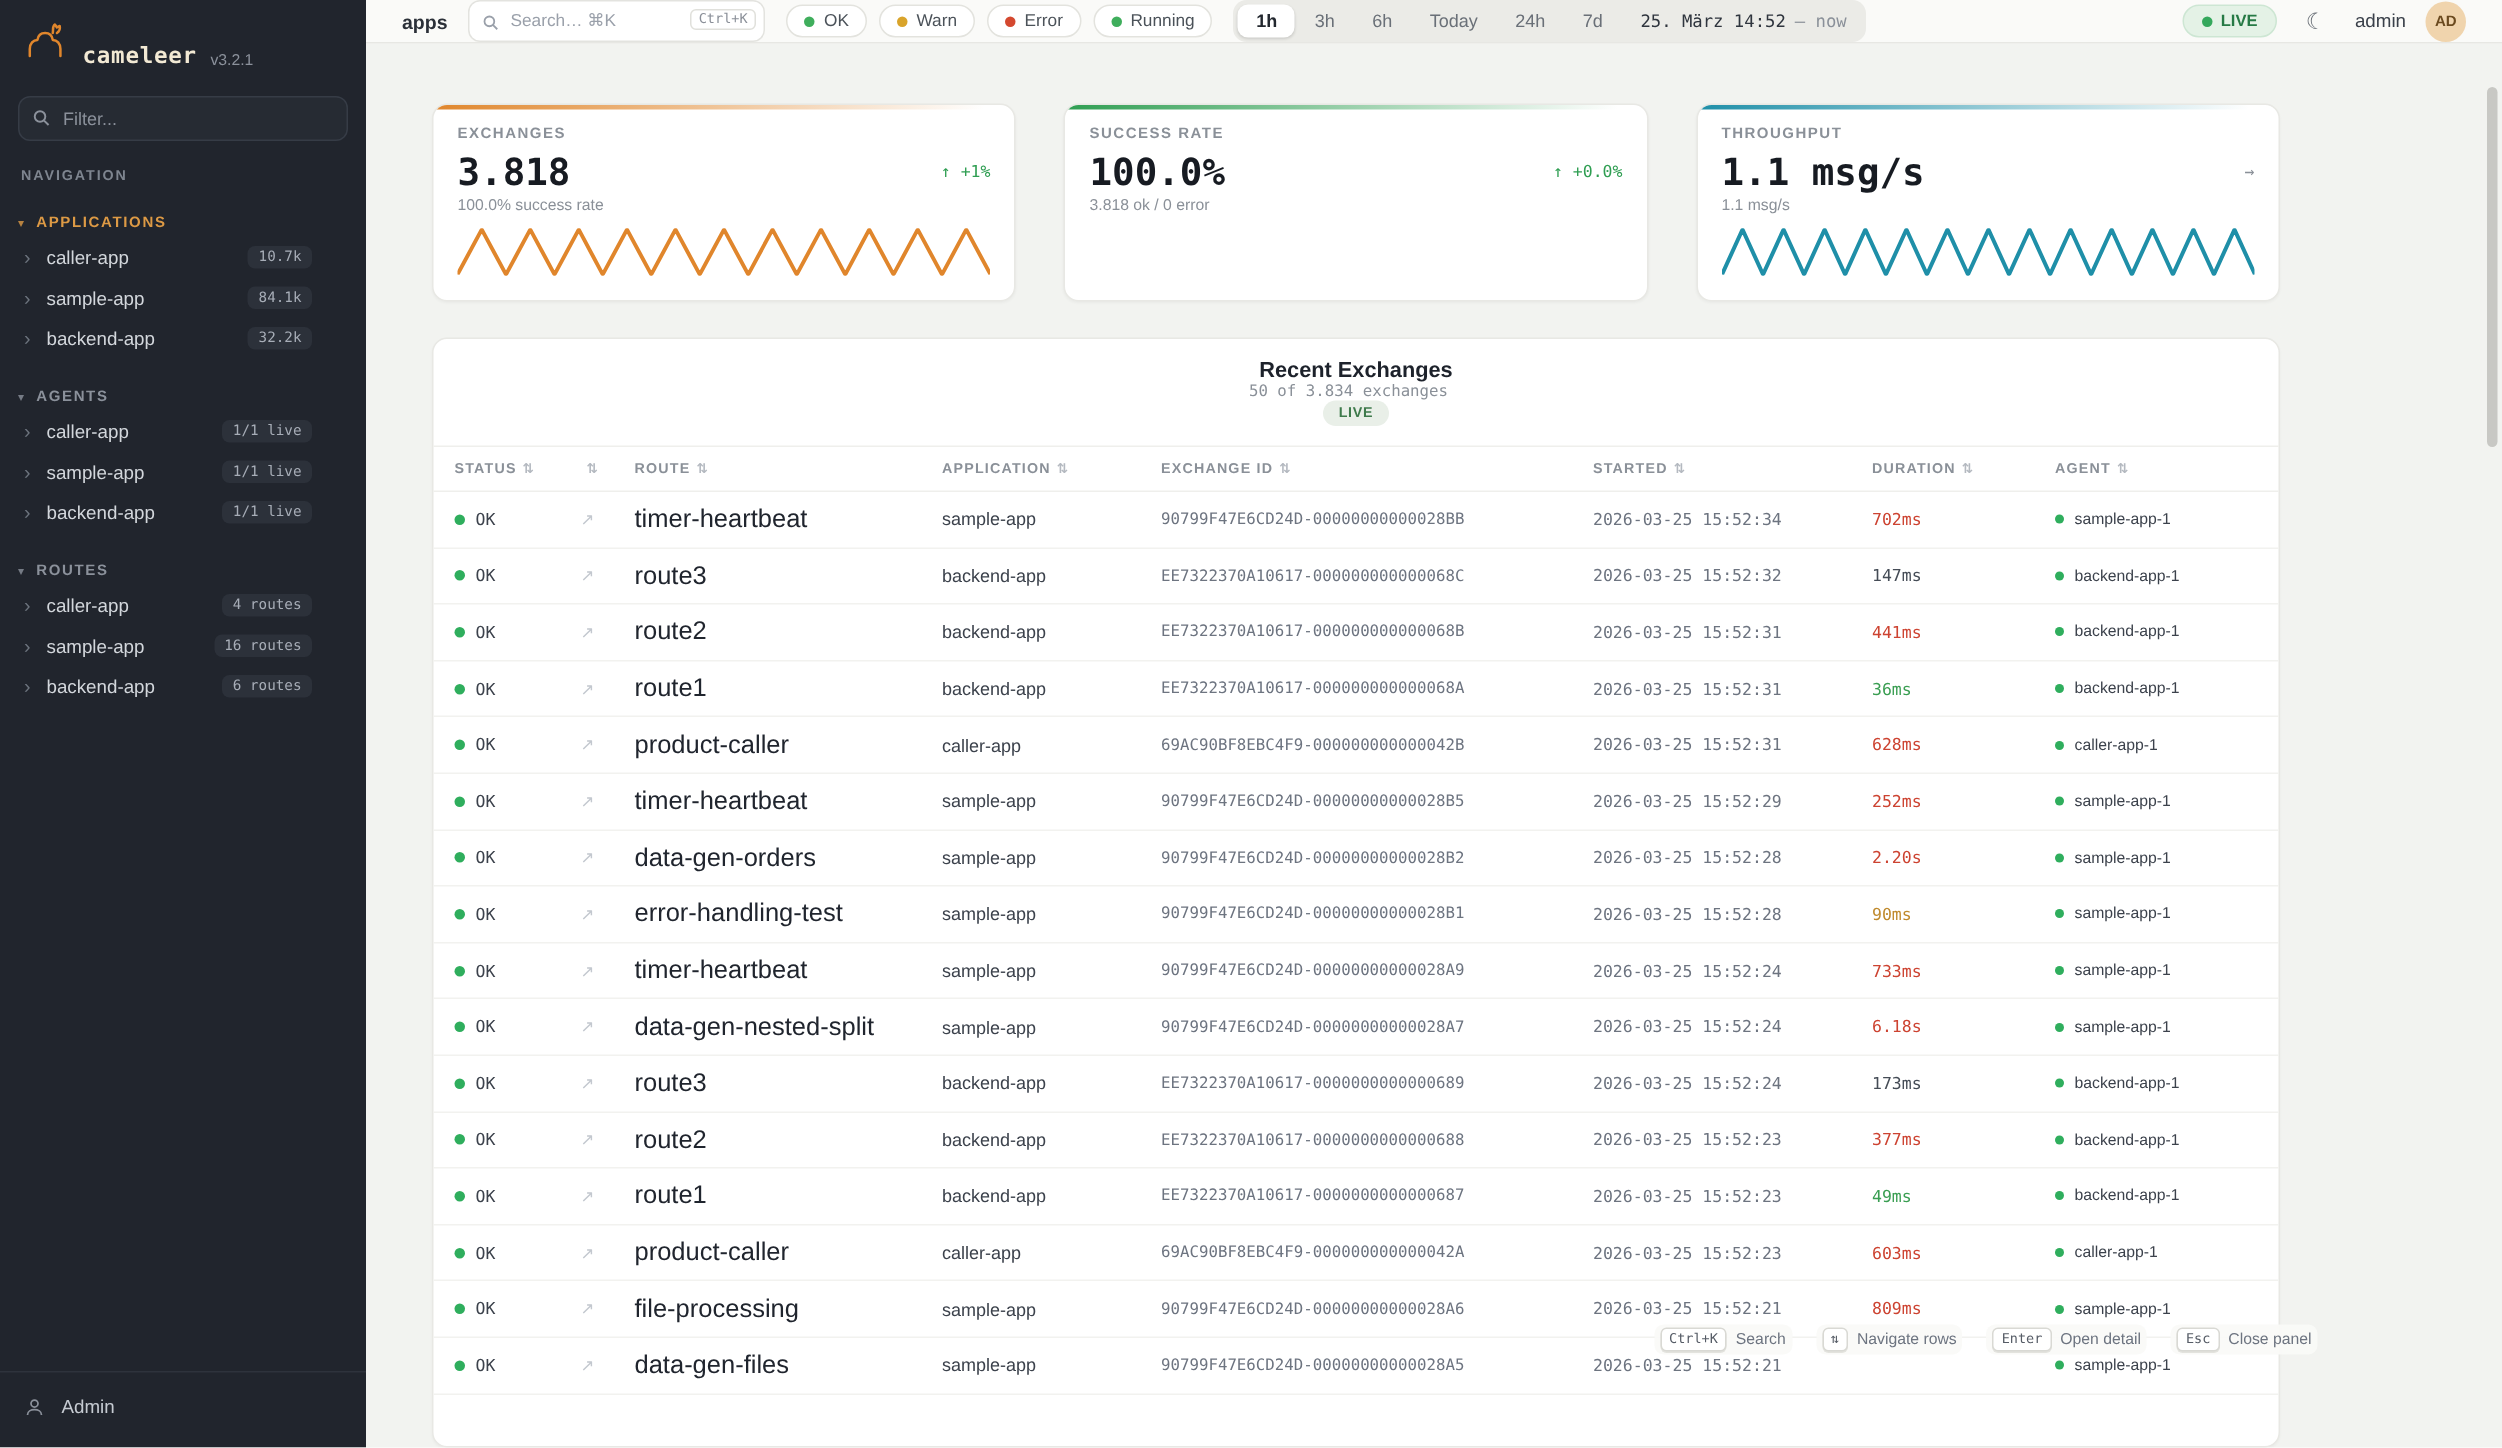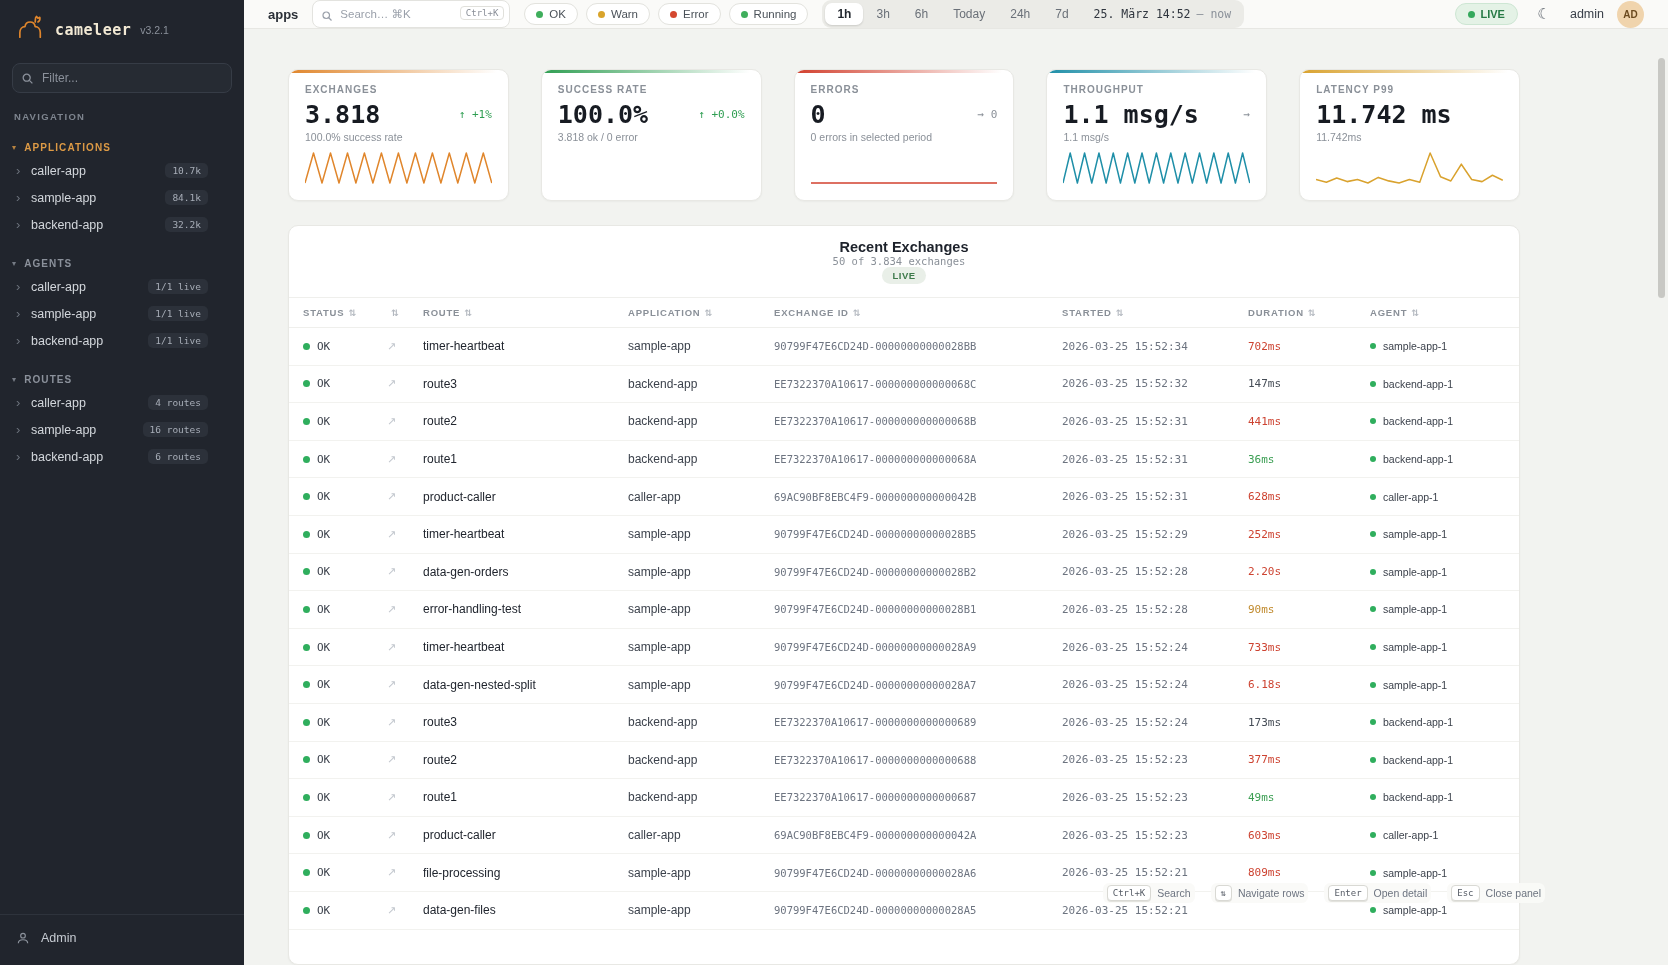--- a/index.html
+++ b/index.html
@@ -10,21 +10,21 @@
     font-family:"Liberation Sans","DejaVu Sans",sans-serif;
     background:#f2f3f0; color:#23282f;
   }
   .mono { font-family:"DejaVu Sans Mono",monospace; }
 
   
   aside {
     width:244px; min-width:244px; background:#21252d; color:#d3d7dc;
     display:flex; flex-direction:column; position:relative;
   }
-  .logo-row { display:flex; align-items:center; gap:9px; padding:15px 16px 12px; }
+  .logo-row { display:flex; align-items:flex-end; gap:9px; padding:15px 16px 12px; }
   .logo-name { color:#f2e9d4; font-weight:700; font-size:15px; letter-spacing:.5px; font-family:"DejaVu Sans Mono",monospace; }
   .logo-ver { color:#8b919b; font-size:10.5px; }
   .filter-wrap { margin:6px 12px 16px; position:relative; }
   .filter-wrap .mag { position:absolute; left:9px; top:8px; color:#8b919b; }
   input.filter {
     width:100%; background:#262b33; border:1px solid #363c46; border-radius:8px;
     height:30px; padding:0 10px 0 29px; color:#cfd3da; font-size:12px; outline:none;
   }
   input.filter::placeholder { color:#8b919b; }
   .nav-label { padding:2px 14px 0; font-size:9.5px; letter-spacing:1.3px; color:#7e858f; font-weight:700; }
@@ -84,21 +84,21 @@
   .panel-summary { font-family:"DejaVu Sans Mono",monospace; font-size:10.5px; color:#8a9098; margin-right:10px; }
   .panel-live { background:#e9efe8; color:#3e7a4b; font-size:9.5px; font-weight:700; border-radius:999px; padding:3px 10px; letter-spacing:.5px; }
   .grid-row { display:grid; grid-template-columns:84px 36px 205px 146px 288px 186px 122px 1fr; align-items:center; padding-left:14px; }
   .thead { height:30px; border-bottom:1px solid #efefec; }
   .th { font-size:9.5px; letter-spacing:.8px; color:#8a9098; font-weight:700; display:flex; gap:4px; align-items:center; cursor:pointer; }
   .sort { color:#b4b9c0; font-size:9px; }
   .trow { height:37.6px; border-bottom:1px solid #f2f2ef; cursor:pointer; }
   .c-status { display:flex; align-items:center; gap:7px; font-family:"DejaVu Sans Mono",monospace; font-size:11px; color:#3c424c; }
   .status-dot { width:7px; height:7px; background:#2fae5d; border-radius:50%; }
   .c-link { color:#c3c8cf; font-size:11px; }
-  .c-route { font-size:12px; color:#20252e; }
+  .c-route { font-size:17px; color:#20252e; }
   .c-app { font-size:12px; color:#3c424c; }
   .c-id { font-family:"DejaVu Sans Mono",monospace; font-size:10.5px; color:#6d7480; }
   .c-started { font-family:"DejaVu Sans Mono",monospace; font-size:11px; color:#6d7480; }
   .c-dur { font-family:"DejaVu Sans Mono",monospace; font-size:11px; }
   .dur-red{color:#cd4331;} .dur-green{color:#3a9e52;} .dur-amber{color:#c08a2d;} .dur-default{color:#454c56;}
   .c-agent { display:flex; gap:7px; align-items:center; font-family:Liberation Sans, sans-serif; font-size:10.5px; color:#3c424c; }
   .agent-dot { width:6px; height:6px; background:#2fae5d; border-radius:50%; }
 
   .hints { position:absolute; right:123px; bottom:62px; display:flex; gap:16px; }
   .hint { display:flex; align-items:center; gap:6px; background:rgba(250,250,248,.93); padding:2px 4px; border-radius:6px; }
@@ -287,55 +287,31 @@
           <div class="accent-bar" style="background: linear-gradient(90deg, rgb(47, 158, 82) 0%, rgba(255, 255, 255, 0) 95%);"></div>
           <div class="card-label">SUCCESS RATE</div>
           <div class="value-row">
             <span class="value">100.0%</span>
             <span class="delta green">↑ +0.0%</span>
           </div>
           <div class="sub">3.818 ok / 0 error</div>
           <div class="spark"></div>
         </div>
         <div class="card">
-          <div class="accent-bar" style="background: linear-gradient(90deg, rgb(210, 64, 46) 0%, rgba(255, 255, 255, 0) 95%);"></div>
-          <div class="card-label">ERRORS</div>
-          <div class="value-row">
-            <span class="value">0</span>
-            <span class="delta gray">→ 0</span>
-          </div>
-          <div class="sub">0 errors in selected period</div>
-          <div class="spark"><svg viewBox="0 0 200 38" preserveAspectRatio="none" style="width:100%;height:38px">
-              <polyline points="0.0,35.0 22.2,35.0 44.4,35.0 66.7,35.0 88.9,35.0 111.1,35.0 133.3,35.0 155.6,35.0 177.8,35.0 200.0,35.0" fill="none" stroke="#d2402e" stroke-width="1.6" stroke-linejoin="round"></polyline>
-            </svg></div>
-        </div>
-        <div class="card">
           <div class="accent-bar" style="background: linear-gradient(90deg, rgb(31, 143, 168) 0%, rgba(255, 255, 255, 0) 95%);"></div>
           <div class="card-label">THROUGHPUT</div>
           <div class="value-row">
             <span class="value">1.1 msg/s</span>
             <span class="delta gray">→</span>
           </div>
           <div class="sub">1.1 msg/s</div>
           <div class="spark"><svg viewBox="0 0 200 38" preserveAspectRatio="none" style="width:100%;height:38px">
               <polyline points="0.0,35.0 7.7,5.0 15.4,35.0 23.1,5.0 30.8,35.0 38.5,5.0 46.2,35.0 53.8,5.0 61.5,35.0 69.2,5.0 76.9,35.0 84.6,5.0 92.3,35.0 100.0,5.0 107.7,35.0 115.4,5.0 123.1,35.0 130.8,5.0 138.5,35.0 146.2,5.0 153.8,35.0 161.5,5.0 169.2,35.0 176.9,5.0 184.6,35.0 192.3,5.0 200.0,35.0" fill="none" stroke="#1f8fa8" stroke-width="1.6" stroke-linejoin="round"></polyline>
             </svg></div>
         </div>
-        <div class="card">
-          <div class="accent-bar" style="background: linear-gradient(90deg, rgb(217, 162, 46) 0%, rgba(255, 255, 255, 0) 95%);"></div>
-          <div class="card-label">LATENCY P99</div>
-          <div class="value-row">
-            <span class="value">11.742 ms</span>
-            <span class="delta gray"></span>
-          </div>
-          <div class="sub">11.742ms</div>
-          <div class="spark"><svg viewBox="0 0 200 38" preserveAspectRatio="none" style="width:100%;height:38px">
-              <polyline points="0.0,31.5 11.1,34.3 22.2,30.1 33.3,33.6 44.4,31.5 55.6,35.0 66.7,29.4 77.8,32.9 88.9,35.0 100.0,31.5 111.1,34.3 122.2,5.0 133.3,28.7 144.4,32.9 155.6,16.2 166.7,31.5 177.8,33.6 188.9,27.3 200.0,32.2" fill="none" stroke="#d9a22e" stroke-width="1.6" stroke-linejoin="round"></polyline>
-            </svg></div>
-        </div>
       </div>
 
     <section class="panel">
       <div class="panel-head">
         <span class="panel-title">Recent Exchanges</span>
         <span class="panel-summary">50 of 3.834 exchanges</span>
         <span class="panel-live">LIVE</span>
       </div>
       <div class="grid-row thead" id="thead">
           <div class="th">

